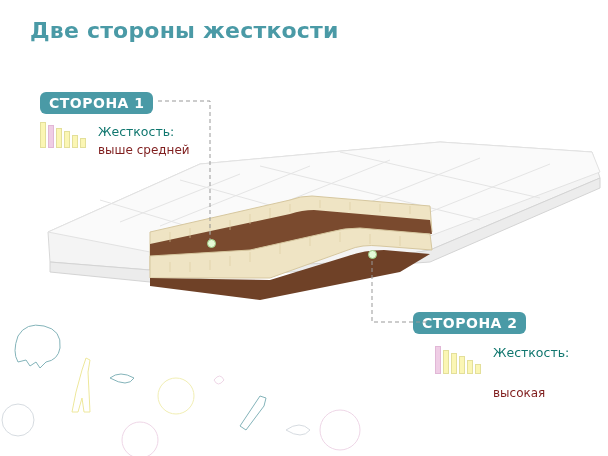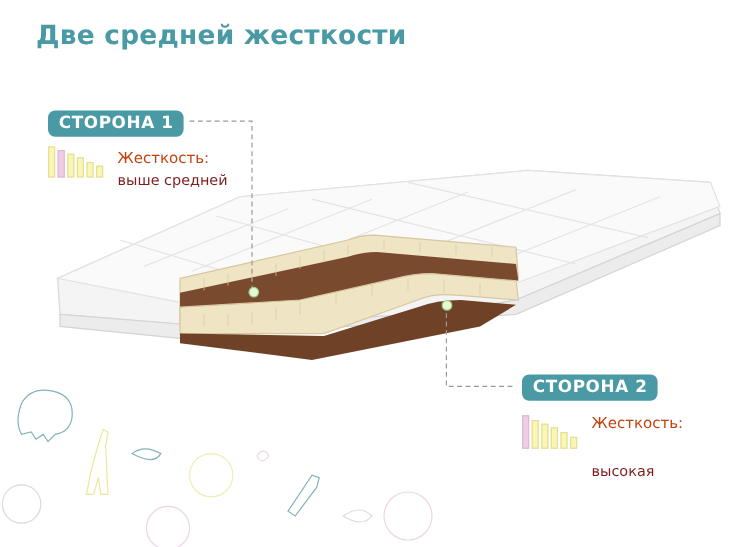--- a/index.html
+++ b/index.html
@@ -1,32 +1,32 @@
 <!DOCTYPE html>
 <html><head>
 <meta charset="utf-8">
 <style>
   html,body{margin:0;padding:0;background:#fff;}
   body{width:608px;height:456px;position:relative;overflow:hidden;font-family:"DejaVu Sans","Liberation Sans",sans-serif;}
   .title{position:absolute;left:30px;top:18px;font-size:22px;font-weight:bold;color:#4a9aa6;letter-spacing:0.2px;}
   .badge{position:absolute;background:#4a9aa6;color:#fff;font-weight:bold;font-size:14px;border-radius:6px;padding:3px 8px 3px 9px;letter-spacing:0.5px;}
   .b1{left:40px;top:92px;}
-  .b2{left:435px;top:312px;}
-  .label{position:absolute;font-size:12.5px;color:#c2410c;}
+  .b2{left:413px;top:312px;}
+  .label{position:absolute;font-size:12.5px;color:#0f766e;}
   .sub{position:absolute;font-size:12px;color:#7f1d1d;}
   .bars{position:absolute;display:flex;align-items:flex-end;gap:2px;}
   .bar{width:6px;border:1px solid #e3df9a;background:#fbf6b4;box-sizing:border-box;}
   .bar.pink{border-color:#e1b7d6;background:#efcde5;}
   .dot{position:absolute;width:7px;height:7px;border-radius:50%;background:#e5fbd8;border:1px solid #9fcf88;}
   svg{position:absolute;left:0;top:0;}
 </style>
 </head>
 <body>
 
-<div class="title">Две средней жесткости</div>
+<div class="title">Две стороны жесткости</div>
 
 <div class="badge b1">СТОРОНА 1</div>
 <div class="bars" id="bars1" style="left:40px;top:122px;">
     <div class="bar" style="height: 26px;"></div>
     <div class="bar pink" style="height: 23px;"></div>
     <div class="bar" style="height: 20px;"></div>
     <div class="bar" style="height: 17px;"></div>
     <div class="bar" style="height: 13px;"></div>
     <div class="bar" style="height: 10px;"></div>
   </div>

